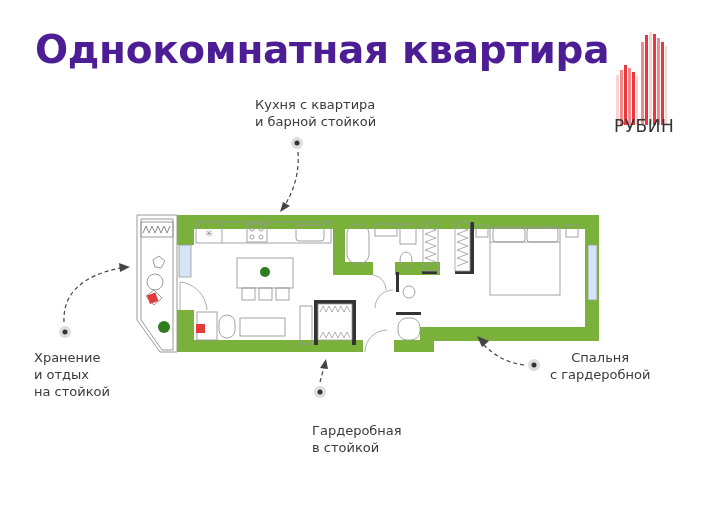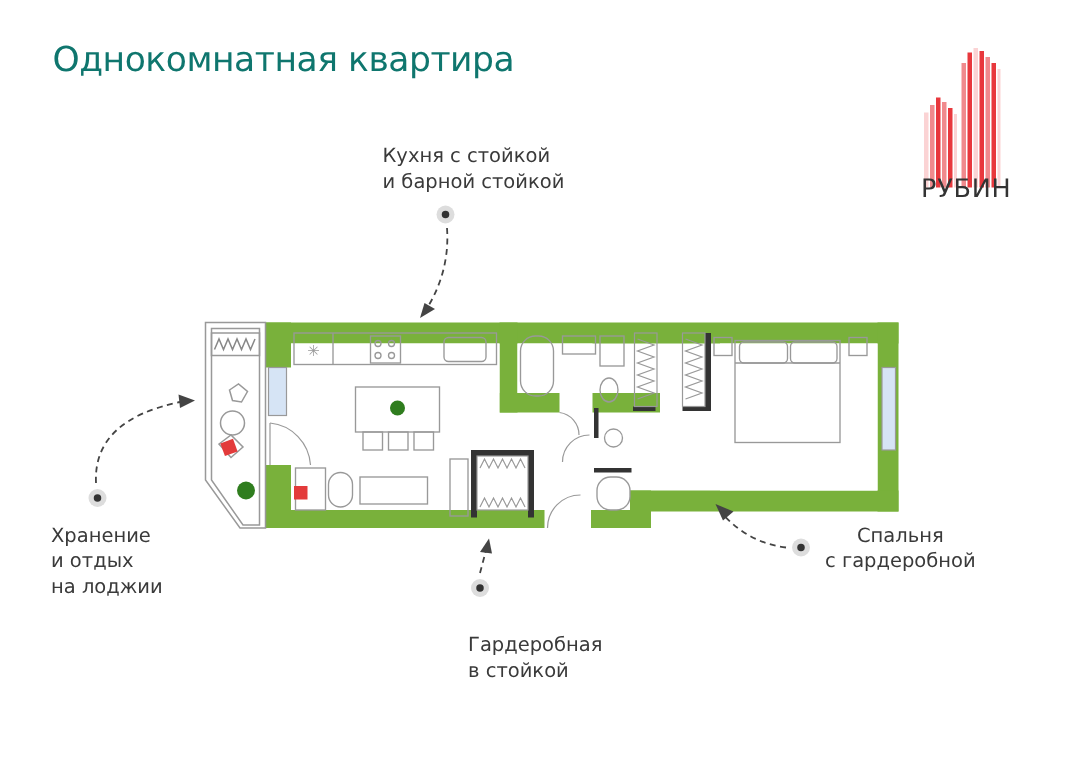--- a/index.html
+++ b/index.html
@@ -1,18 +1,18 @@
 <!DOCTYPE html>
 <html><head>
 <meta charset="utf-8">
 <style>
   html, body { margin:0; padding:0; }
   body { width:720px; height:508px; background:#ffffff; position:relative; overflow:hidden;
          font-family:"Liberation Sans", "DejaVu Sans", sans-serif; color:#333; }
-  .title { position:absolute; left:35px; top:27px; font-size:23px; font-weight:normal; color:#0f766e;
+  .title { position:absolute; left:35px; top:27px; font-size:39px; font-weight:bold; color:#4c1d95;
            font-family:"DejaVu Sans", sans-serif; letter-spacing:-0.3px; }
   .logo { position:absolute; left:612px; top:30px; width:80px; height:110px; }
   .logo-text { position:absolute; left:614px; top:116px; font-size:17px; color:#333;
                font-family:"DejaVu Sans", sans-serif; letter-spacing:0.5px;text-align:right; }
   .label { position:absolute; font-size:13px; line-height:17px; color:#3a3a3a;
            font-family:"DejaVu Sans", sans-serif; }
   svg.plan { position:absolute; left:0; top:0; }
 </style>
 </head>
 <body>
@@ -164,27 +164,27 @@
     <polygon points="326,359 320,368 328,369" fill="#444"></polygon>
 
     <circle cx="534" cy="365" r="6" fill="#ddd"></circle>
       <circle cx="534" cy="365" r="2.5" fill="#333"></circle>
     <path d="M524 365 Q500 362 483 344" fill="none" stroke="#444" stroke-width="1.2" stroke-dasharray="4 3"></path>
     <polygon points="477,336 482,347 489,341" fill="#444"></polygon>
   </g>
 </svg>
 
 <div class="label" style="left:255px;top:96px;">
-  <div>Кухня с стойкой</div>
+  <div>Кухня с квартира</div>
   <div>и барной стойкой</div>
 </div>
 <div class="label" style="left:34px;top:349px;">
   <div>Хранение</div>
   <div>и отдых</div>
-  <div>на лоджии</div>
+  <div>на стойкой</div>
 </div>
 <div class="label" style="left:312px;top:422px;">
   <div>Гардеробная</div>
   <div>в стойкой</div>
 </div>
 <div class="label" style="left:550px;top:349px;text-align:center;">
   <div>Спальня</div>
   <div>с гардеробной</div>
 </div>
 

